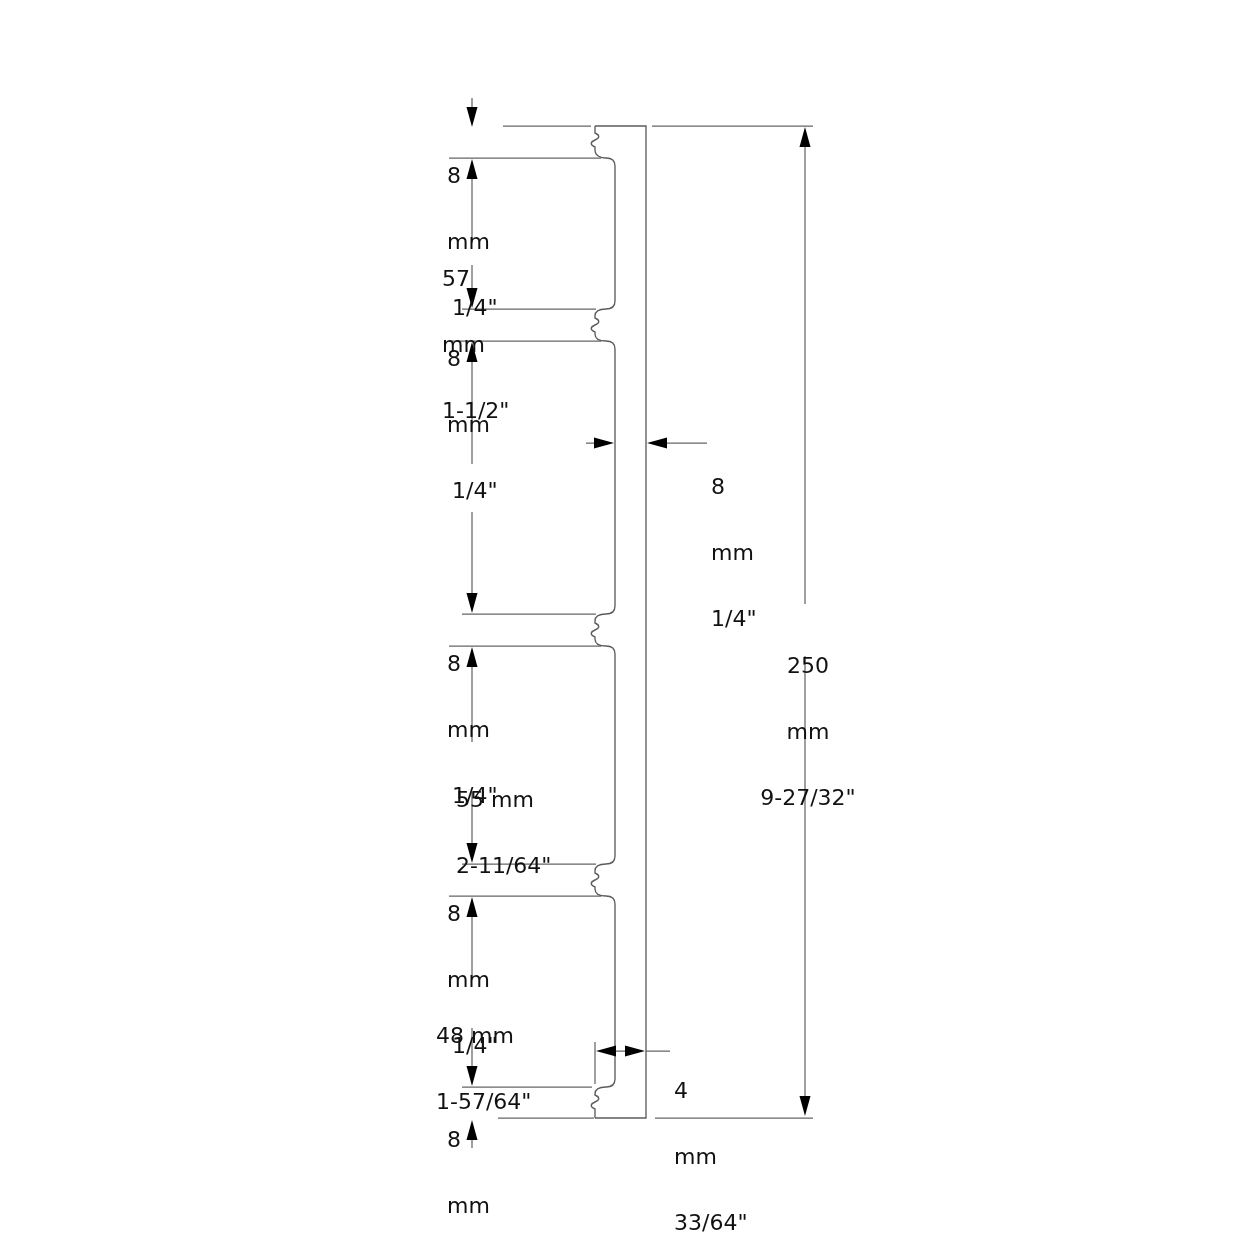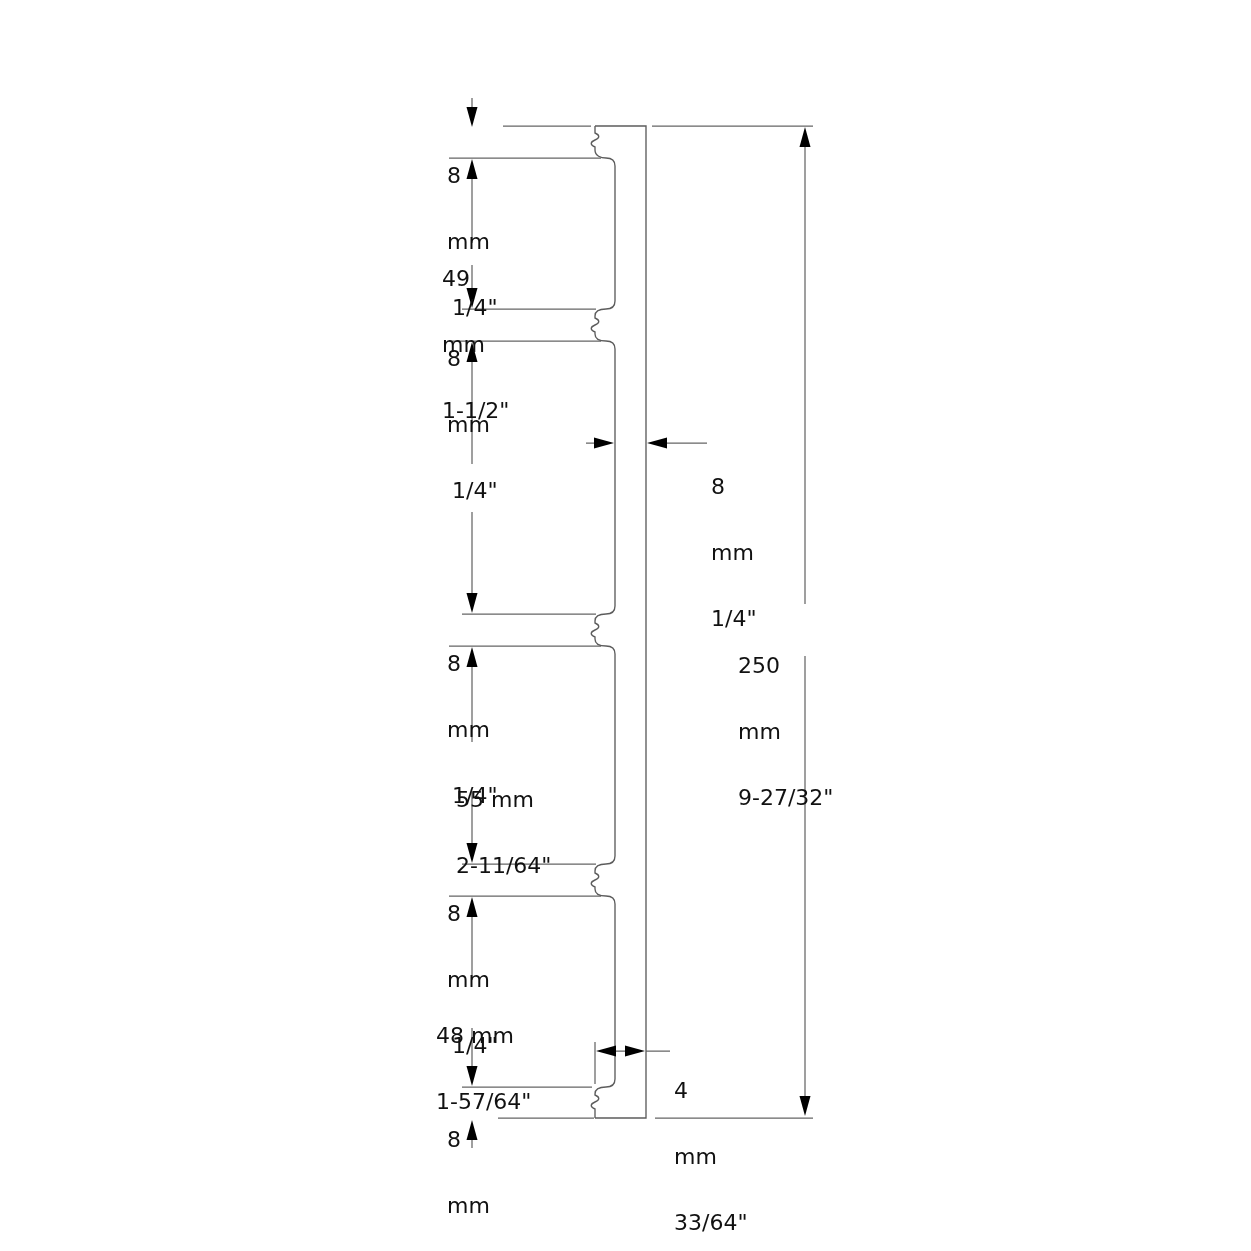--- a/index.html
+++ b/index.html
@@ -12,21 +12,21 @@
   }
   .canvas svg{position:absolute;left:0;top:0;}
   .lbl{
     position:absolute;
     font-size:22px;
     line-height:22px;
     color:#111111;
     white-space:pre;
   }
   .lbl .ind{padding-left:5px;}
-  .lbl.center{}
+  .lbl.center{text-align:center;}
 </style>
 </head>
 <body>
 
 <div class="canvas">
 
   <svg width="1251" height="1251" viewBox="0 0 1251 1251">
 
     <g stroke="#666666" stroke-width="1.25" fill="none">
 
@@ -112,21 +112,21 @@
     </g>
   </svg>
 
   <div class="lbl" style="left:447px;top:121px">
     <div>8</div>
     <div>mm</div>
     <div class="ind">1/4"</div>
   </div>
 
   <div class="lbl" style="left:442px;top:224px">
-    <div>49</div>
+    <div>57</div>
     <div>mm</div>
     <div>1-1/2"</div>
   </div>
 
   <div class="lbl" style="left:447px;top:304px">
     <div>8</div>
     <div>mm</div>
     <div class="ind">1/4"</div>
   </div>
 

